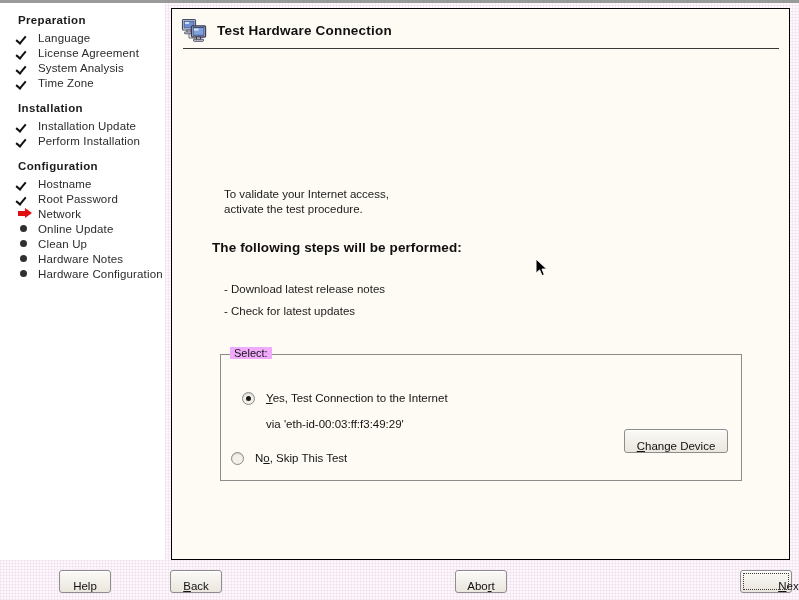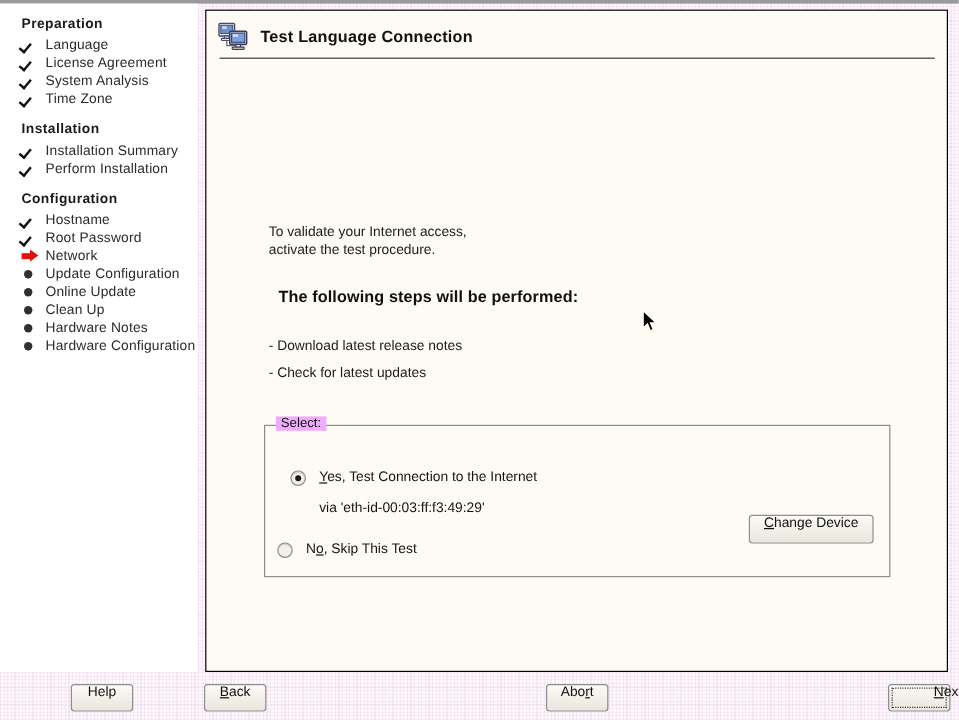--- a/index.html
+++ b/index.html
@@ -97,21 +97,21 @@
     height: 0; border-top: 1px solid #3a3a3a;
     margin: 3px 10px 0 11px;
   }
   #panel-body { padding: 0 0 0 0; position: relative; height: 500px; }
 
   .intro {
     position: absolute; left: 52px; top: 138px;
     font-size: 11.5px; color: #1b1b1b; line-height: 15px;
   }
   .steps-title {
-    position: absolute; left: 60px; top: 191px;
+    position: absolute; left: 40px; top: 191px;
     font-size: 13.5px; font-weight: bold; color: #0f0f0f; letter-spacing: .1px;
   }
   .step-line {
     position: absolute; left: 52px;
     font-size: 11.5px; color: #1b1b1b;
   }
   .step-0 { top: 234px; }
   .step-1 { top: 256px; }
 
   
@@ -146,21 +146,21 @@
   .radio-text { font-size: 11.5px; color: #141414; line-height: 15px; }
   .radio-text .sub { display: block; margin-top: 11px; }
   .u { text-decoration: underline; }
 
   .btn {
     background: linear-gradient(#fbfaf7, #eae6dd);
     border: 1px solid #8d8d8d;
     border-radius: 3px;
     font-size: 11.5px; color: #111;
     font-family: "Liberation Sans", sans-serif;
-    display: flex; align-items: flex-start; justify-content: center;
+    display: flex; align-items: flex-end; justify-content: center;
     cursor: default;
     box-shadow: inset 0 1px 0 #ffffff;
   }
   #change-device {
     position: absolute; left: 403px; top: 74px;
     width: 104px; height: 24px;
   }
 
   
   #bottom-bar { position: absolute; left: 0; top: 563px; width: 799px; height: 37px; }
@@ -209,21 +209,21 @@
           <span class="mk-check"></span>
         </span>
         <span class="side-label">Time Zone</span>
       </div>
       <div class="side-gap"></div>
       <div class="side-heading">Installation</div>
       <div class="side-item">
         <span class="side-marker">
           <span class="mk-check"></span>
         </span>
-        <span class="side-label">Installation Summary</span>
+        <span class="side-label">Installation Update</span>
       </div>
       <div class="side-item">
         <span class="side-marker">
           <span class="mk-check"></span>
         </span>
         <span class="side-label">Perform Installation</span>
       </div>
       <div class="side-gap"></div>
       <div class="side-heading">Configuration</div>
       <div class="side-item">
@@ -236,26 +236,20 @@
         <span class="side-marker">
           <span class="mk-check"></span>
         </span>
         <span class="side-label">Root Password</span>
       </div>
       <div class="side-item">
         <span class="side-marker">
           <span class="mk-arrow"></span>
         </span>
         <span class="side-label">Network</span>
-      </div>
-      <div class="side-item">
-        <span class="side-marker">
-          <span class="mk-dot"></span>
-        </span>
-        <span class="side-label">Update Configuration</span>
       </div>
       <div class="side-item">
         <span class="side-marker">
           <span class="mk-dot"></span>
         </span>
         <span class="side-label">Online Update</span>
       </div>
       <div class="side-item">
         <span class="side-marker">
           <span class="mk-dot"></span>
@@ -290,21 +284,21 @@
 
           <rect x="10.5" y="8" width="14" height="11" rx="1" fill="#fafafa" stroke="#3a3a5a" stroke-width="1.3"></rect>
           <rect x="12" y="9.5" width="11" height="7.8" fill="#7ea0dd" stroke="#33456f" stroke-width=".9"></rect>
           <rect x="13" y="10.6" width="4.5" height="2" fill="#d7e6f8"></rect>
           <rect x="15.5" y="19" width="4" height="2.6" fill="#d8d8d8" stroke="#3a3a5a" stroke-width="1"></rect>
           <rect x="12.5" y="21.2" width="10" height="2" rx=".7" fill="#e6e6e6" stroke="#3a3a5a" stroke-width="1"></rect>
 
           <path d="M8 15.8 L8 20 L15 20" fill="none" stroke="#6a6a6a" stroke-width="1"></path>
         </svg>
       </span>
-      <span id="panel-title">Test Language Connection</span>
+      <span id="panel-title">Test Hardware Connection</span>
     </div>
     <div id="panel-rule"></div>
 
     <div id="panel-body">
 
       <div class="intro">
         <div>To validate your Internet access,</div>
         <div>activate the test procedure.</div>
       </div>
 

